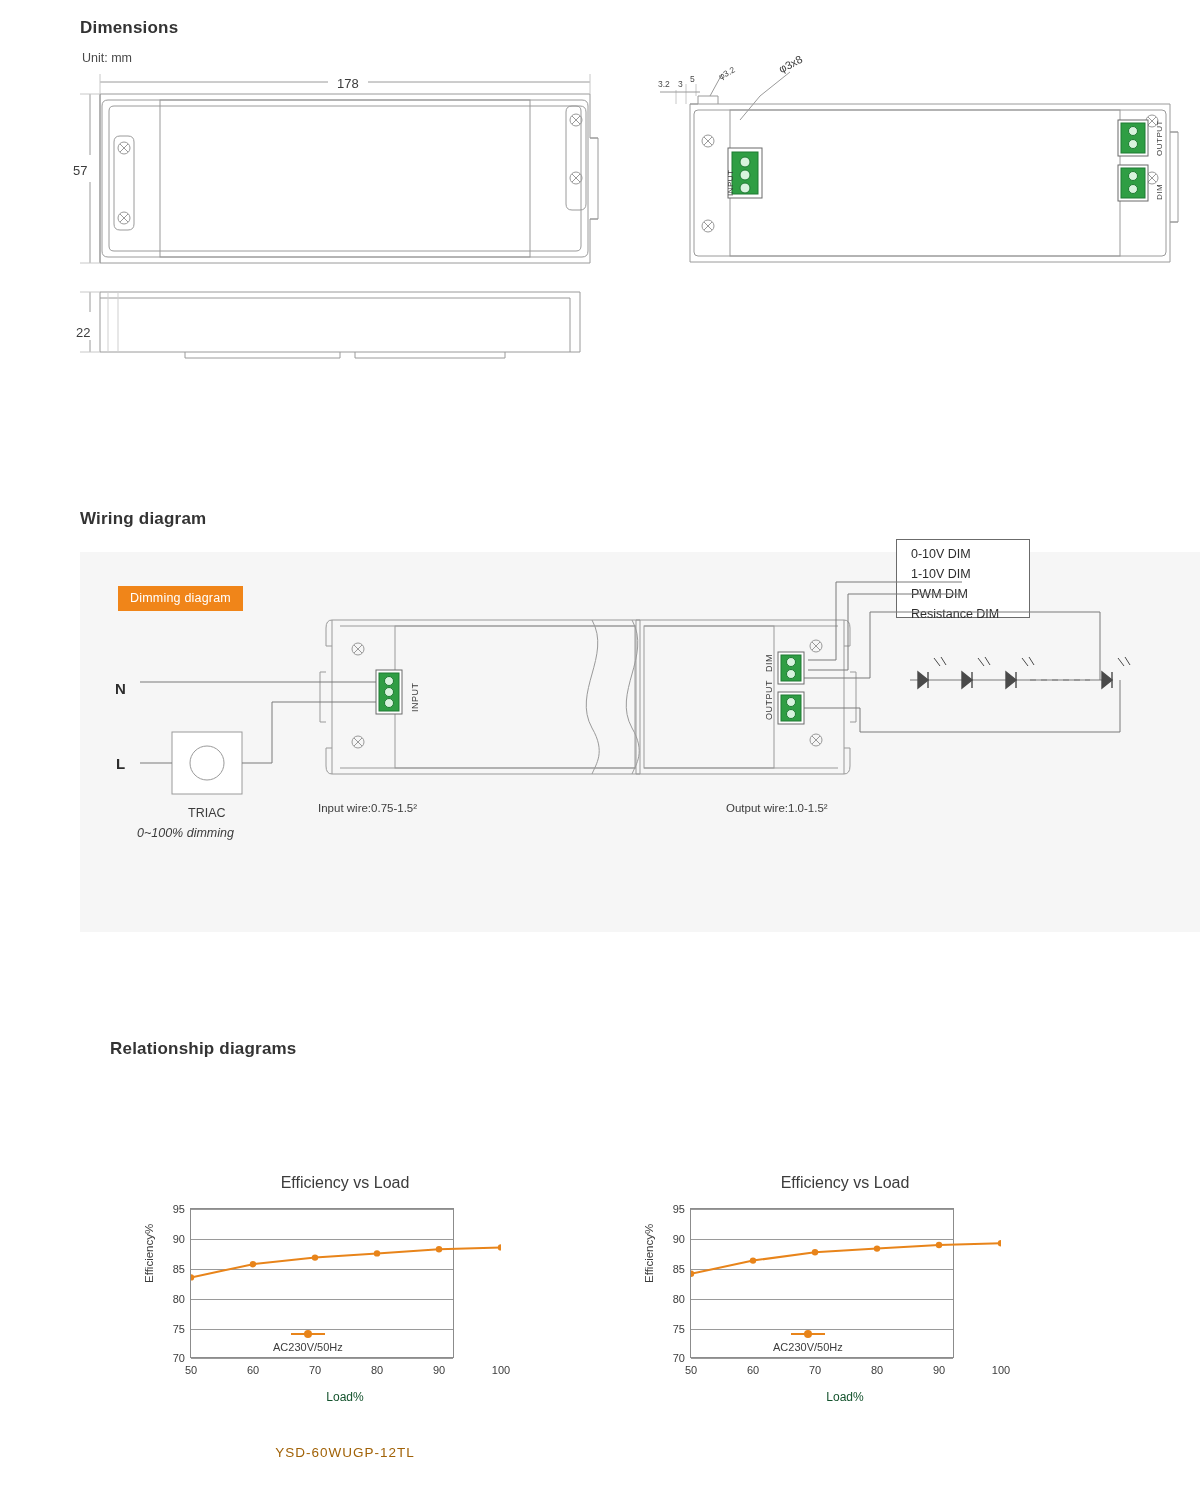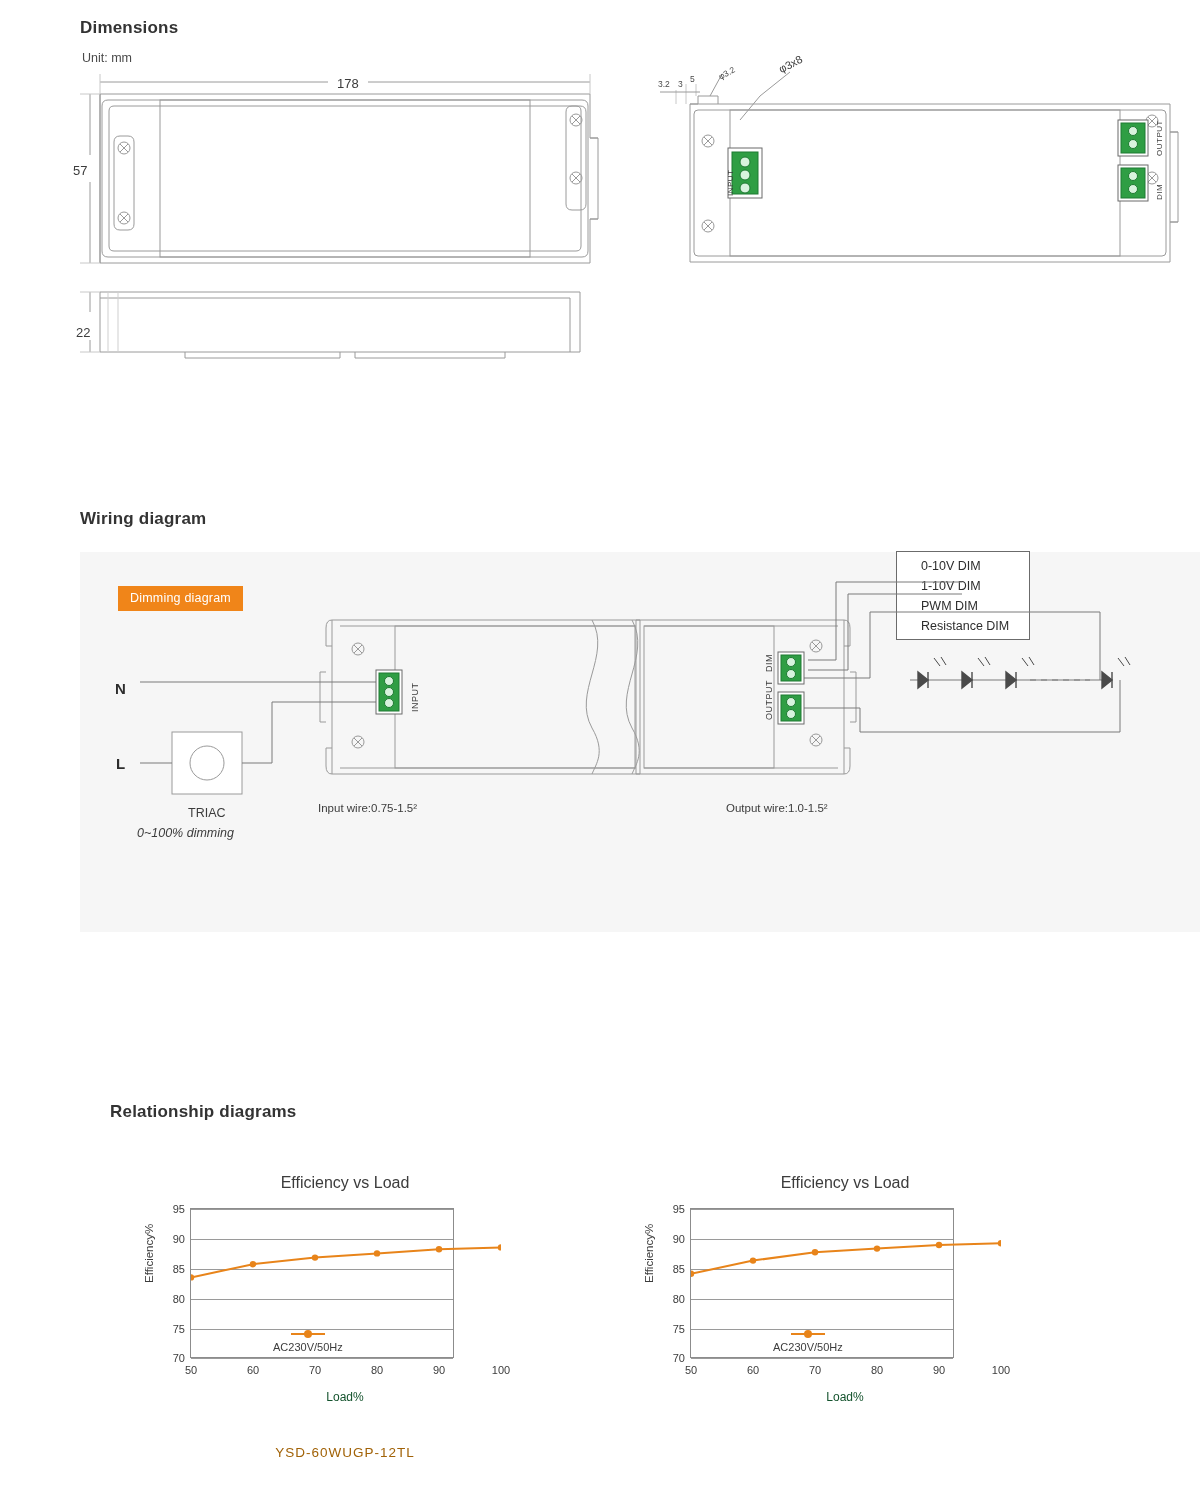--- a/index.html
+++ b/index.html
@@ -17,21 +17,21 @@
   
   .section-title {
     position: absolute;
     font-size: 17px;
     font-weight: bold;
     color: #333333;
     letter-spacing: 0.2px;
   }
   #dims-title { left: 80px; top: 18px; }
   #wiring-title { left: 80px; top: 509px; }
-  #rel-title { left: 110px; top: 1102px; }
+  #rel-title { left: 110px; top: 1039px; }
 
   .unit-label {
     position: absolute;
     left: 82px; top: 51px;
     font-size: 12.5px;
     color: #4a4a4a;
   }
 
   
   #dims-wrap { position: absolute; left: 0; top: 0; width: 1200px; height: 480px; }
@@ -73,25 +73,25 @@
     font-size: 11.5px;
     color: #3c3c3c;
   }
   #triac-label { left: 188px; top: 806px; font-size: 12.5px; }
   #triac-sub   { left: 137px; top: 826px; font-size: 12.5px; font-style: italic; }
   #in-wire     { left: 318px; top: 802px; }
   #out-wire    { left: 726px; top: 802px; }
 
   #dim-modes {
     position: absolute;
-    left: 896px; top: 551px;
-    width: 134px; height: 89px;
+    left: 896px; top: 539px;
+    width: 134px; height: 79px;
     border: 1px solid #6b6b6b;
     background: #ffffff;
-    padding: 4px 0 0 24px;
+    padding: 4px 0 0 14px;
   }
   #dim-modes div {
     font-size: 12.5px;
     color: #2d2d2d;
     line-height: 20px;
     white-space: nowrap;
   }
 
   .term-vlabel {
     position: absolute;

